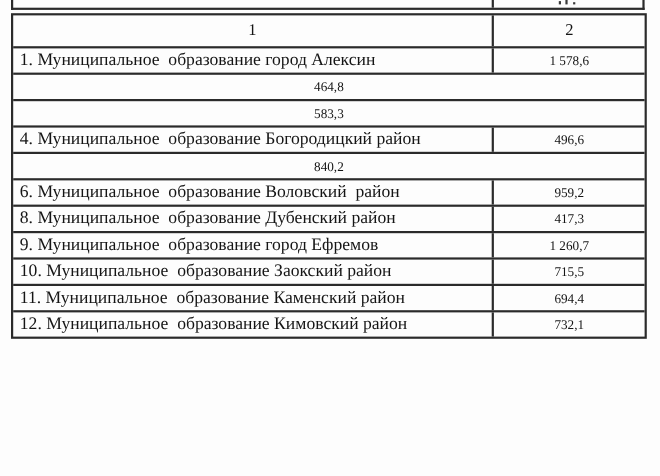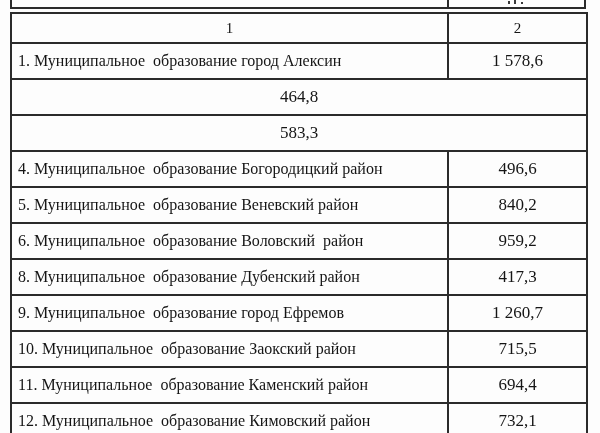--- a/index.html
+++ b/index.html
@@ -47,21 +47,21 @@
     left: 10px;
     top: 12px;
     width: 578px;
     box-sizing: border-box;
     border: 2px solid #2b2b2b;
     background: #fdfdfd;
   }
   .t-row {
     display: flex;
     box-sizing: border-box;
-    height: 36px;
+    height: 24px;
     border-top: 2px solid #2b2b2b;
   }
   .t-row.header {
     height: 28px;
     border-top: none;
     font-size: 15px;
   }
   .c-name {
     box-sizing: border-box;
     width: 437px;
@@ -71,21 +71,21 @@
     padding-left: 6px;
     font-size: 16px;
     white-space: pre;
     overflow: hidden;
   }
   .c-val {
     flex: 1;
     display: flex;
     align-items: center;
     justify-content: center;
-    font-size: 17px;
+    font-size: 12px;
     white-space: pre;
   }
   .t-row.header .c-name {
     justify-content: center;
     padding-left: 0;
     font-size: 15px;
   }
   .t-row.header .c-val { font-size: 15px; }
 </style>
 </head>
@@ -115,21 +115,20 @@
       <div class="c-val">464,8</div>
     </div>
     <div class="t-row">
       <div class="c-val">583,3</div>
     </div>
     <div class="t-row">
       <div class="c-name">4. Муниципальное  образование Богородицкий район</div>
       <div class="c-val">496,6</div>
     </div>
     <div class="t-row">
-      <div class="c-name">5. Муниципальное  образование Веневский район</div>
       <div class="c-val">840,2</div>
     </div>
     <div class="t-row">
       <div class="c-name">6. Муниципальное  образование Воловский  район</div>
       <div class="c-val">959,2</div>
     </div>
     <div class="t-row">
       <div class="c-name">8. Муниципальное  образование Дубенский район</div>
       <div class="c-val">417,3</div>
     </div>

